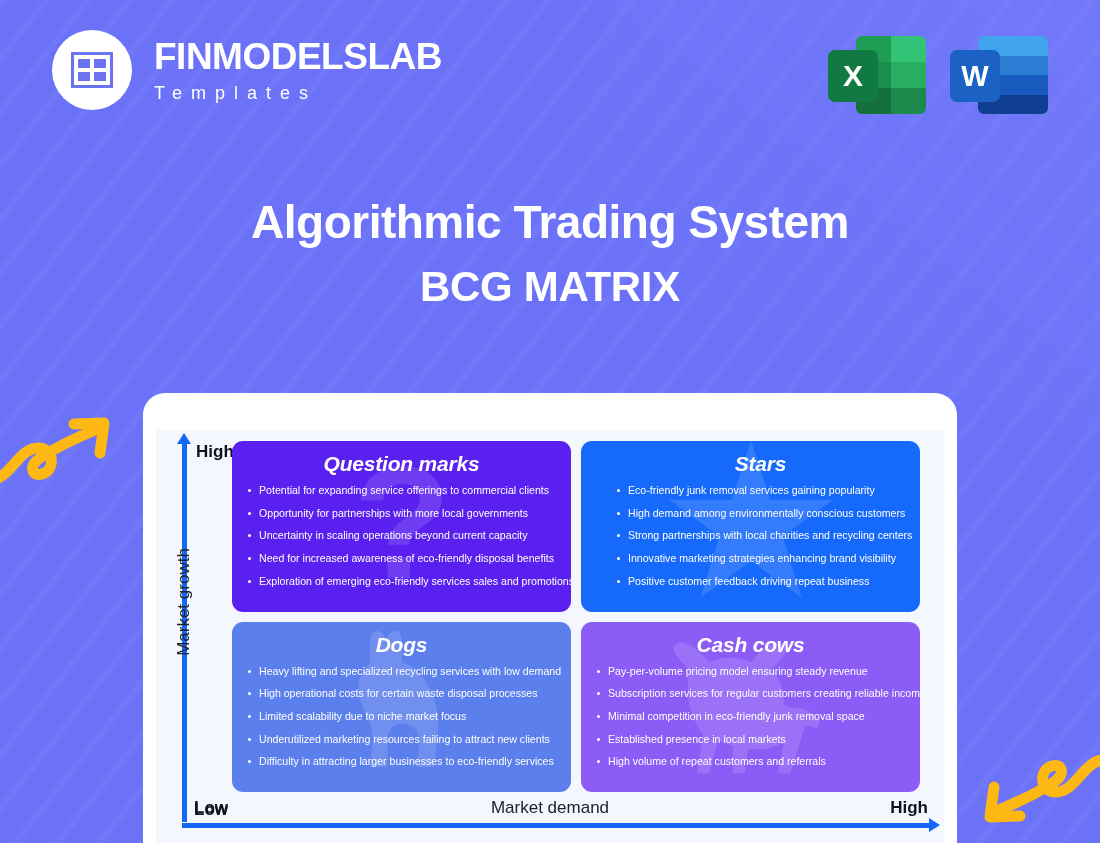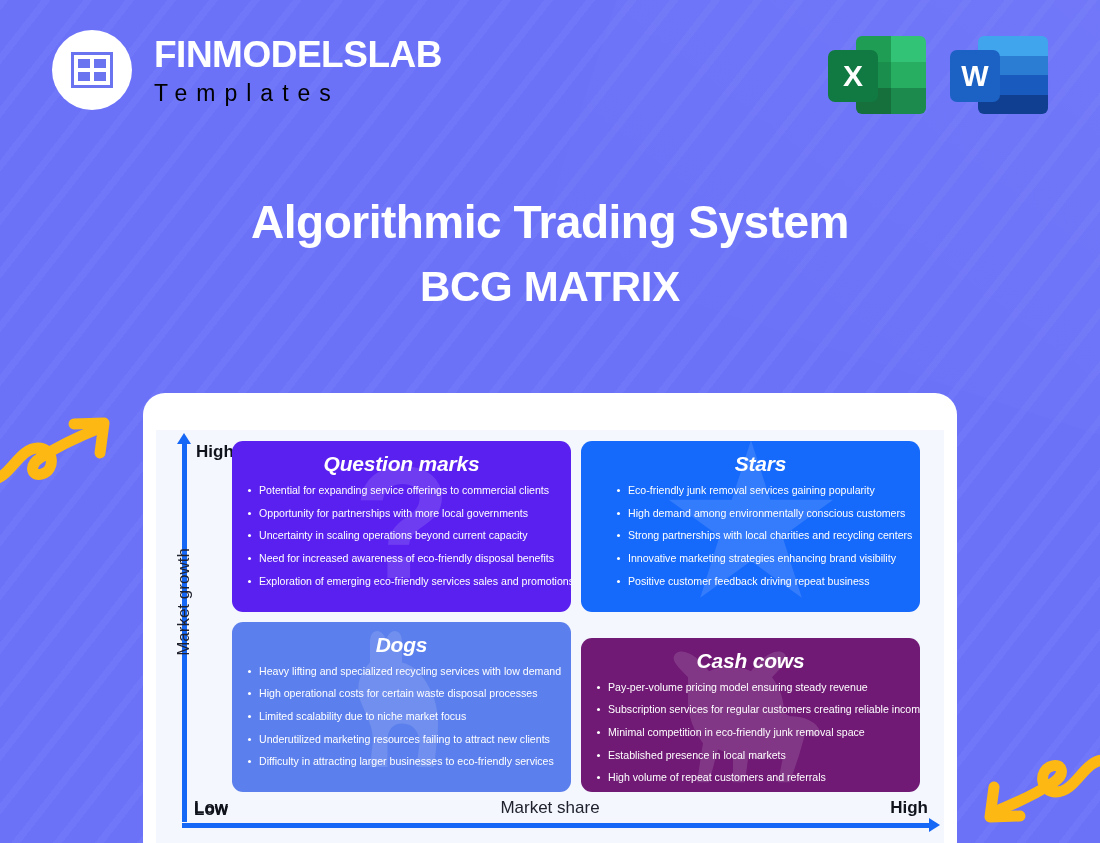--- a/index.html
+++ b/index.html
@@ -65,22 +65,22 @@
   .logo-grid span { background: #6A74F0; }
 
   .brand-name {
     font-size: 37px;
     font-weight: bold;
     color: #FFFFFF;
     letter-spacing: -0.5px;
     line-height: 1;
   }
   .brand-sub {
-    font-size: 23px;
-    color: #000000;
+    font-size: 18px;
+    color: #ffffff;
     letter-spacing: 9px;
     margin-top: 9px;
     line-height: 1;
   }
 
   
   .office-icons {
     position: absolute;
     top: 32px; right: 50px;
     display: flex;
@@ -282,21 +282,21 @@
     top: 46%;
     transform: translate(-50%, -46%);
     opacity: 0.13;
     z-index: 1;
     pointer-events: none;
   }
 
   .q-question { background: #5A20F0; }
   .q-stars    { background: #1569FB; padding-left: 34px; }
   .q-dogs     { background: #5B7FEC; }
-  .q-cash     { background: #701a75; margin-top: 16px; }
+  .q-cash     { background: #8b5cf6; }
 </style>
 </head>
 <body>
 
 <div class="bg-texture"></div>
 <div class="bg-sheen"></div>
 
 <div class="header">
   <div class="logo-circle">
     <div class="logo-grid">
@@ -358,21 +358,21 @@
   <div class="matrix-panel">
 
     <div class="axis-v"></div>
     <div class="axis-h"></div>
 
     <div class="lbl-high-y">High</div>
     <div class="lbl-low-y">Low</div>
     <div class="lbl-growth">Market growth</div>
 
     <div class="lbl-low-x">Low</div>
-    <div class="lbl-share">Market share</div>
+    <div class="lbl-share">Market demand</div>
     <div class="lbl-high-x">High</div>
 
     <div class="quads">
 
       <div class="quad q-question">
         <div class="watermark">
           <svg width="110" height="150" viewBox="0 0 110 150">
             <text x="55" y="130" font-family="Liberation Sans, sans-serif" font-size="160" font-weight="bold" fill="#FFFFFF" text-anchor="middle">?</text>
           </svg>
         </div>

